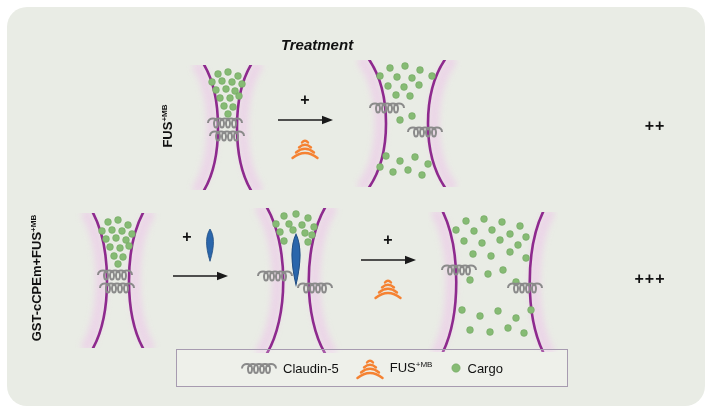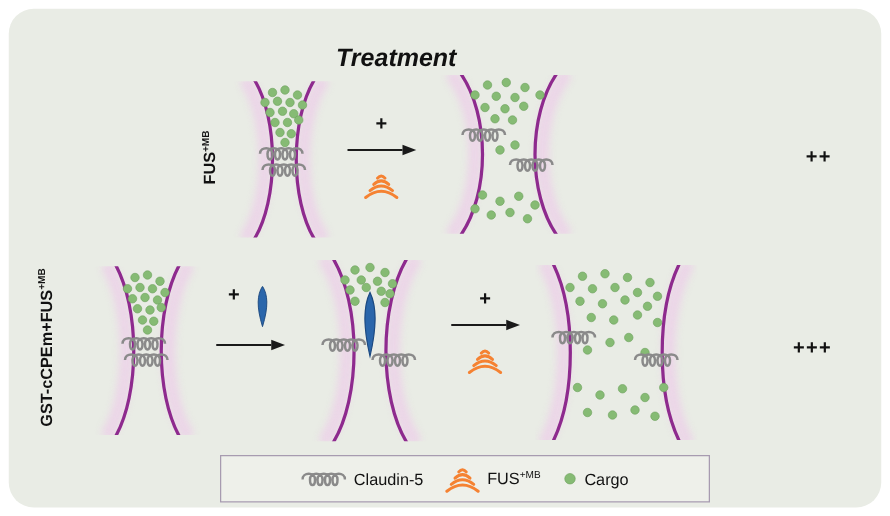--- a/index.html
+++ b/index.html
@@ -5,37 +5,37 @@
   :root{
     --page-bg:#ffffff; --panel-bg:#e9ece5; --membrane:#8e2a8e; --membrane-glow:#ecd2e8;
     --claudin:#8a8a8a; --cargo:#86bb74; --cargo-edge:#6fa25f; --gst:#2a66ab;
     --fus:#f58232; --arrow:#1a1a1a; --text:#111111; --legend-border:#a79bb0;
   }
   *{margin:0;padding:0;box-sizing:border-box;}
   body{font-family:"Liberation Sans",sans-serif;background:var(--page-bg);}
   .stage{position:relative;width:712px;height:413px;background:var(--page-bg);overflow:hidden;}
   .panel{position:absolute;left:7px;top:7px;width:698px;height:399px;background:var(--panel-bg);border-radius:20px;}
   .abs{position:absolute;}
-  .hdr{font-weight:bold;font-style:italic;font-size:20px;color:var(--text);text-align:center;}
+  .hdr{font-weight:bold;font-style:italic;font-size:15px;color:var(--text);text-align:center;}
   .rowlabel{font-weight:bold;font-size:13px;color:var(--text);text-align:center;white-space:nowrap;transform:rotate(-90deg);}
   sup{font-size:0.62em;vertical-align:super;}
   .plus{font-weight:bold;font-size:16px;color:var(--text);line-height:16px;text-align:center;}
   .perm{font-weight:bold;font-size:16px;color:var(--text);text-align:center;letter-spacing:1px;}
   .membrane{fill:none;stroke:var(--membrane);stroke-width:2.6;stroke-linecap:round;}
   .glow{fill:none;stroke:var(--membrane-glow);stroke-width:11;stroke-linecap:round;opacity:.85;filter:blur(3px);}
   .claudin{fill:none;stroke:var(--claudin);stroke-width:2;}
   .cargo{fill:var(--cargo);stroke:var(--cargo-edge);stroke-width:.5;}
   .gst{fill:var(--gst);stroke:#1d4a80;stroke-width:.8;}
   .fusline{fill:none;stroke:var(--fus);stroke-width:2.4;stroke-linecap:round;}
   .arrowline{stroke:var(--arrow);stroke-width:1.7;}
   .arrowhead{fill:var(--arrow);}
   .arrowgrp{display:flex;flex-direction:column;align-items:center;}
   .arrowrow{display:flex;align-items:flex-start;gap:10px;}
   .legend{border:1.2px solid var(--legend-border);background:rgba(255,255,255,0.22);
-    display:flex;align-items:center;justify-content:center;gap:17px;margin-top:15px;}
+    display:flex;align-items:center;justify-content:center;gap:17px;}
   .legend-item{display:flex;align-items:center;gap:6px;font-size:13px;color:var(--text);}
 </style>
 </head>
 <body>
 
 <div class="stage">
 <div class="panel">
 
   <svg width="0" height="0" style="position:absolute">
     <defs>

